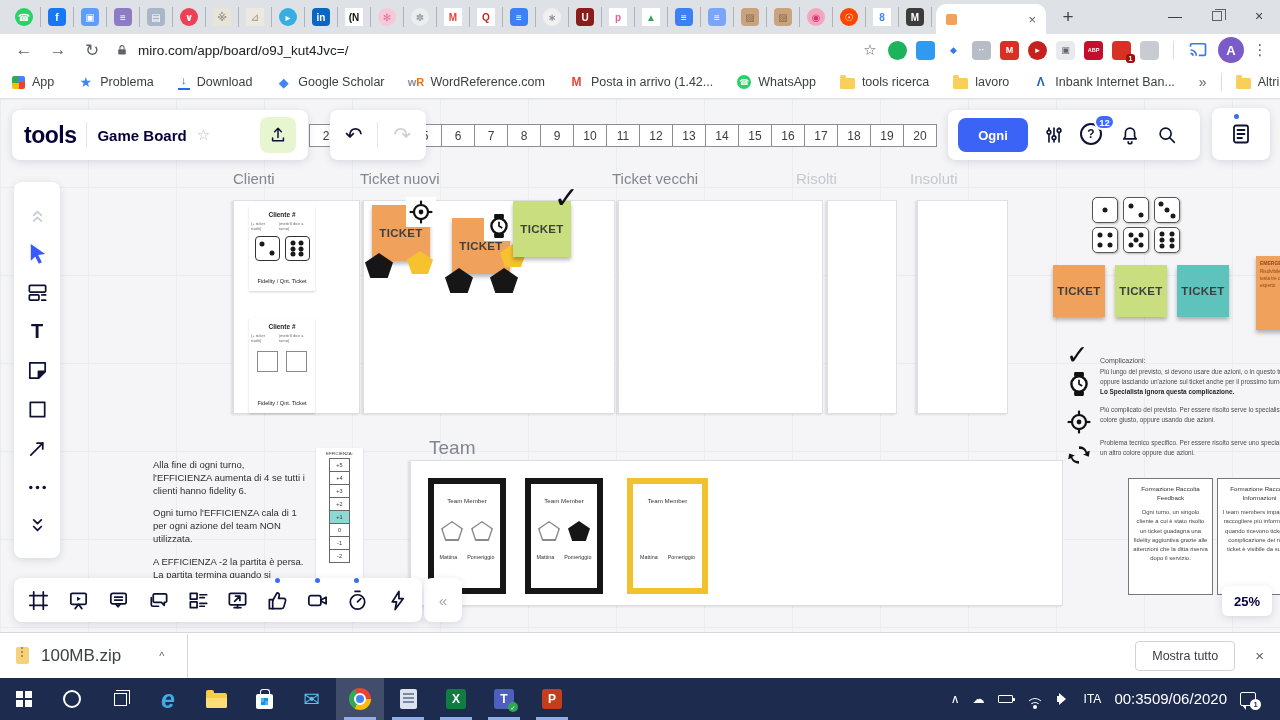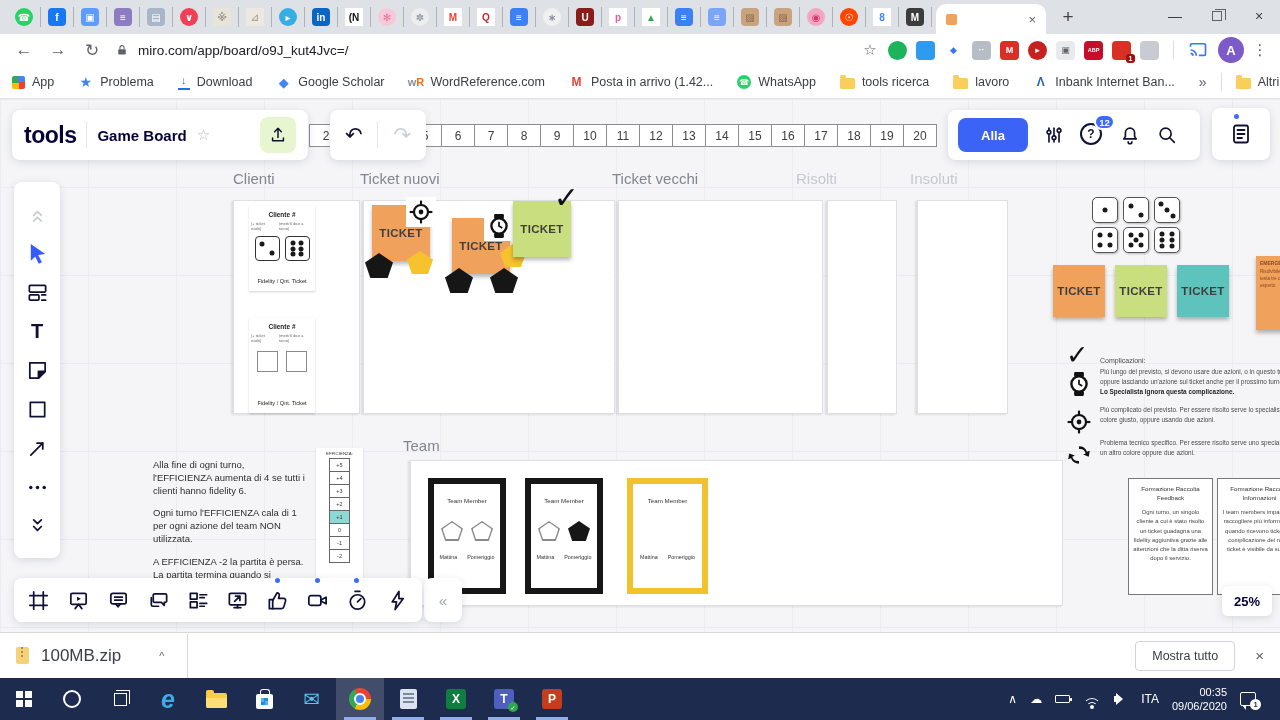--- a/index.html
+++ b/index.html
@@ -98,21 +98,21 @@
 #tool-bottom{left:14px;top:479px;width:408px;height:44px;display:flex;align-items:center;justify-content:space-evenly;z-index:7}
 .tbi{position:relative;width:30px;height:30px;display:flex;align-items:center;justify-content:center}
 .tbi svg{width:23px;height:23px}
 .tbi.has-dot::before{content:"";position:absolute;top:-7px;left:12px;width:5px;height:5px;border-radius:50%;background:#3e6bff}
 #collapse-chip{left:424px;top:479px;width:38px;height:44px;display:flex;align-items:center;justify-content:center;color:#9aa0ab;font-size:15px;border-radius:8px}
 
 
 .frame{position:absolute;background:#fff;border:1px solid #dedfe3;box-shadow:-2px 1px 2px rgba(0,0,0,.10);z-index:1}
 .col-label{position:absolute;top:71px;font-size:15px;color:#83858f;z-index:1}
 .col-label.muted{color:#c6c8d0}
-#lbl-team{position:absolute;left:403px;top:338px;font-size:15px;color:#83858f;z-index:1}
+#lbl-team{position:absolute;left:429px;top:338px;font-size:19px;color:#83858f;z-index:1}
 
 
 .cl-card{position:absolute;background:#fff;box-shadow:0 1px 2px rgba(0,0,0,.18);z-index:2;display:flex;flex-direction:column;align-items:center;padding:5px 2px}
 .cl-title{font-size:6.5px;font-weight:700;color:#222}
 .cl-subs{display:flex;gap:4px;font-size:3.9px;color:#666;margin-top:3px}
 .cl-dice{display:flex;gap:5px;margin-top:5px;align-items:center}
 .cl-boxes{display:flex;gap:8px;margin-top:8px}
 .cl-box{width:21px;height:21px;border:1.5px solid #8a8a8a;background:#fff}
 .cl-foot{margin-top:auto;font-size:5.6px;color:#222;padding-bottom:2px}
 
@@ -222,21 +222,21 @@
 .batt{width:15px;height:8px;border:1.3px solid #fff;border-radius:1px;position:relative}
 .batt::after{content:"";position:absolute;right:-3px;top:1.5px;width:1.8px;height:3.5px;background:#fff}
 .wifi{position:relative;width:18px;height:13px}
 .wifi i{position:absolute;border:1.7px solid transparent;border-top-color:#fff;border-radius:50%;left:50%;transform:translateX(-50%)}
 .wifi .w1{width:18px;height:18px;bottom:-10px}
 .wifi .w2{width:11px;height:11px;bottom:-7px}
 .wifi .w3{width:4px;height:4px;bottom:-3px;background:#fff;border:none;border-radius:50%}
 .vol{position:relative;width:14px;height:12px}
 .vol::before{content:"";position:absolute;left:0;top:3px;width:4px;height:6px;background:#fff}
 .vol::after{content:"";position:absolute;left:2px;top:0;border-left:7px solid #fff;border-top:6px solid transparent;border-bottom:6px solid transparent}
-#clock{display:flex;flex-direction:column;align-items:flex-end;font-size:11px;line-height:1.3}
+#clock{display:flex;flex-direction:row;align-items:flex-start;font-size:15px;line-height:1.3}
 .ac-ico{position:relative;width:16px;height:14px;border:1.6px solid #fff;border-radius:2px}
 .ac-ico::before{content:"";position:absolute;left:1px;bottom:-5px;border-left:4px solid transparent;border-right:0 solid transparent;border-top:5px solid #fff}
 .ac-badge{position:absolute;right:-6px;bottom:-5px;width:11px;height:11px;border-radius:50%;background:#fff;color:#1d2c4e;font-size:7.5px;font-weight:800;display:flex;align-items:center;justify-content:center}
 #showdesk{width:5px;border-left:1px solid rgba(255,255,255,.3)}
 </style>
 </head>
 <body>
 
 <div id="screen">
 
@@ -811,21 +811,21 @@
             </g>
           </svg>
         </span>
     </div>
     <div class="panel" id="hdr-undo">
       <span id="undo-g">↶</span>
       <span class="vline"></span>
       <span id="redo-g">↷</span>
     </div>
     <div class="panel" id="hdr-right">
-      <span id="share-btn" style="background: rgb(59, 99, 245);">Alla</span>
+      <span id="share-btn" style="background: rgb(59, 99, 245);">Ogni</span>
       <span class="hic">
           <svg viewBox="0 0 24 24">
             <g class="sv">
               <line x1="6.5" y1="4.5" x2="6.5" y2="19.5"></line>
               <line x1="12" y1="4.5" x2="12" y2="19.5"></line>
               <line x1="17.5" y1="4.5" x2="17.5" y2="19.5"></line>
               <circle cx="6.5" cy="9" r="2" fill="#fff"></circle>
               <circle cx="12" cy="15" r="2" fill="#fff"></circle>
               <circle cx="17.5" cy="7" r="2" fill="#fff"></circle>
             </g>

